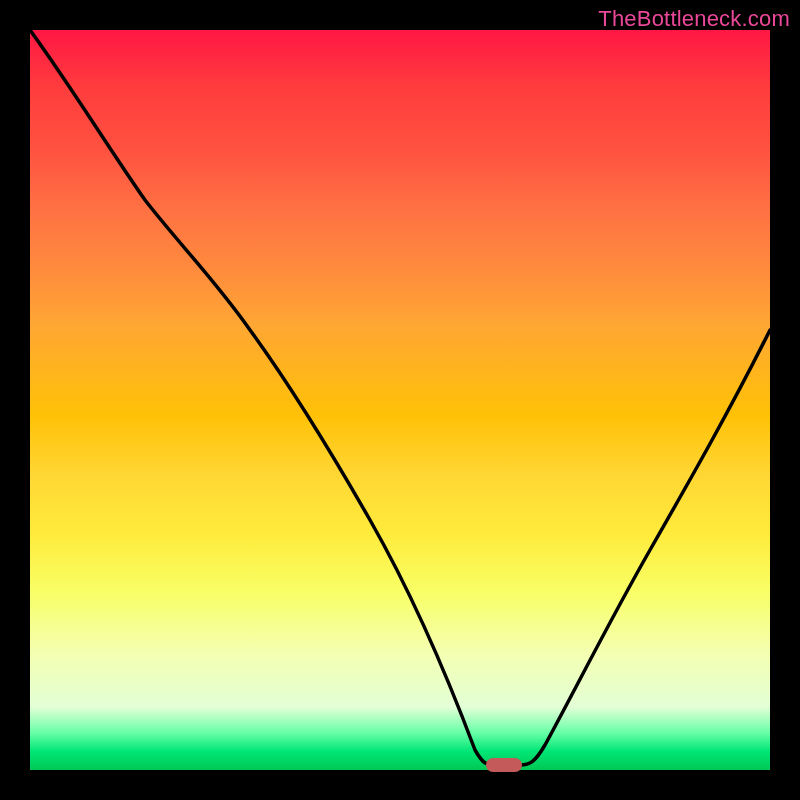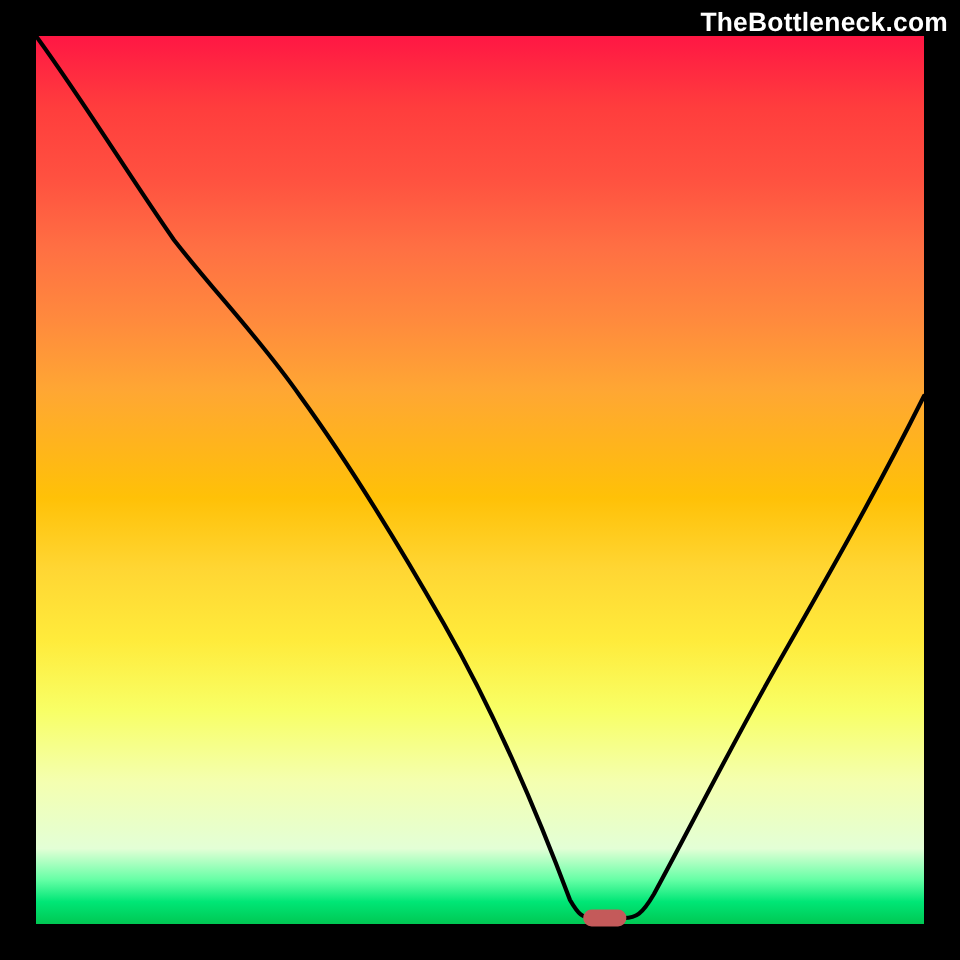--- a/index.html
+++ b/index.html
@@ -38,23 +38,23 @@
       #e3ffd6 91.5%,
       #66ffa6 95%,
       #00e676 97.5%,
       #00c853 100%
     );
   }
   .watermark {
     position: absolute;
     top: 6px;
     right: 10px;
-    color: #ffffff;
+    color: #ec4899;
     font-size: 22px;
-    font-weight: 700;
+    font-weight: 400;
     letter-spacing: 0.2px;
     user-select: none;
   }
   .marker {
     position: absolute;
     width: 36px;
     height: 14px;
     border-radius: 7px;
     background: #c45a5a;
     transform: translate(-50%, -50%);

